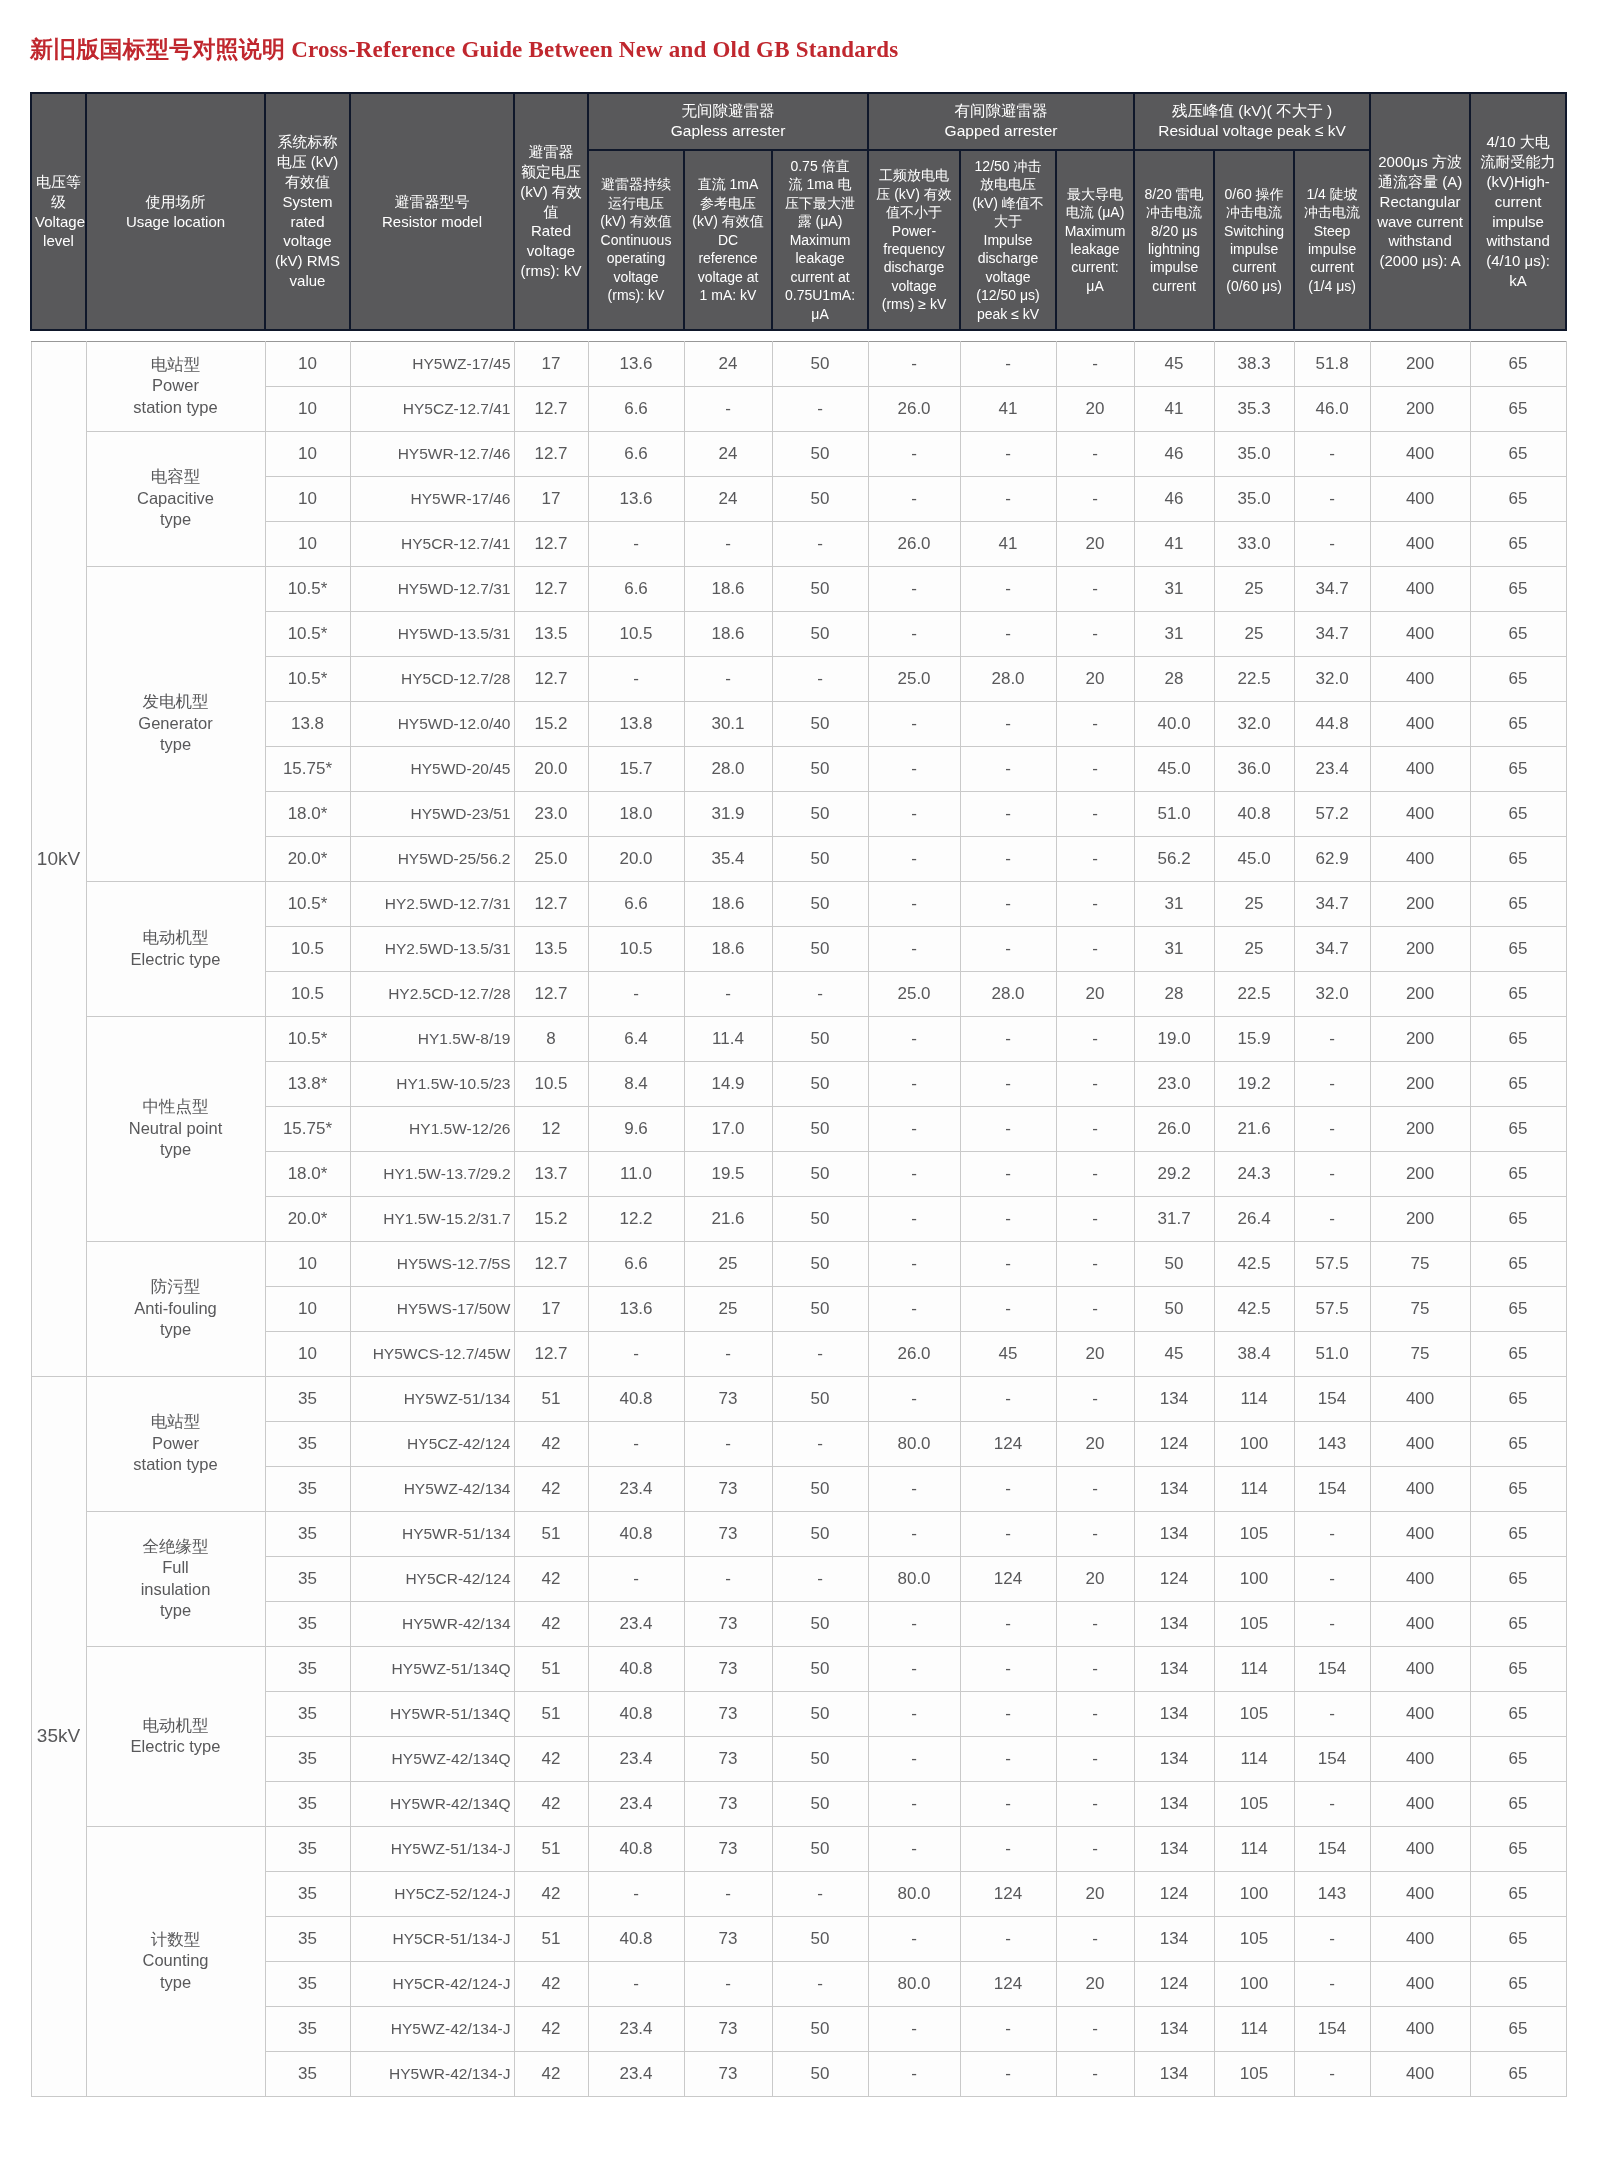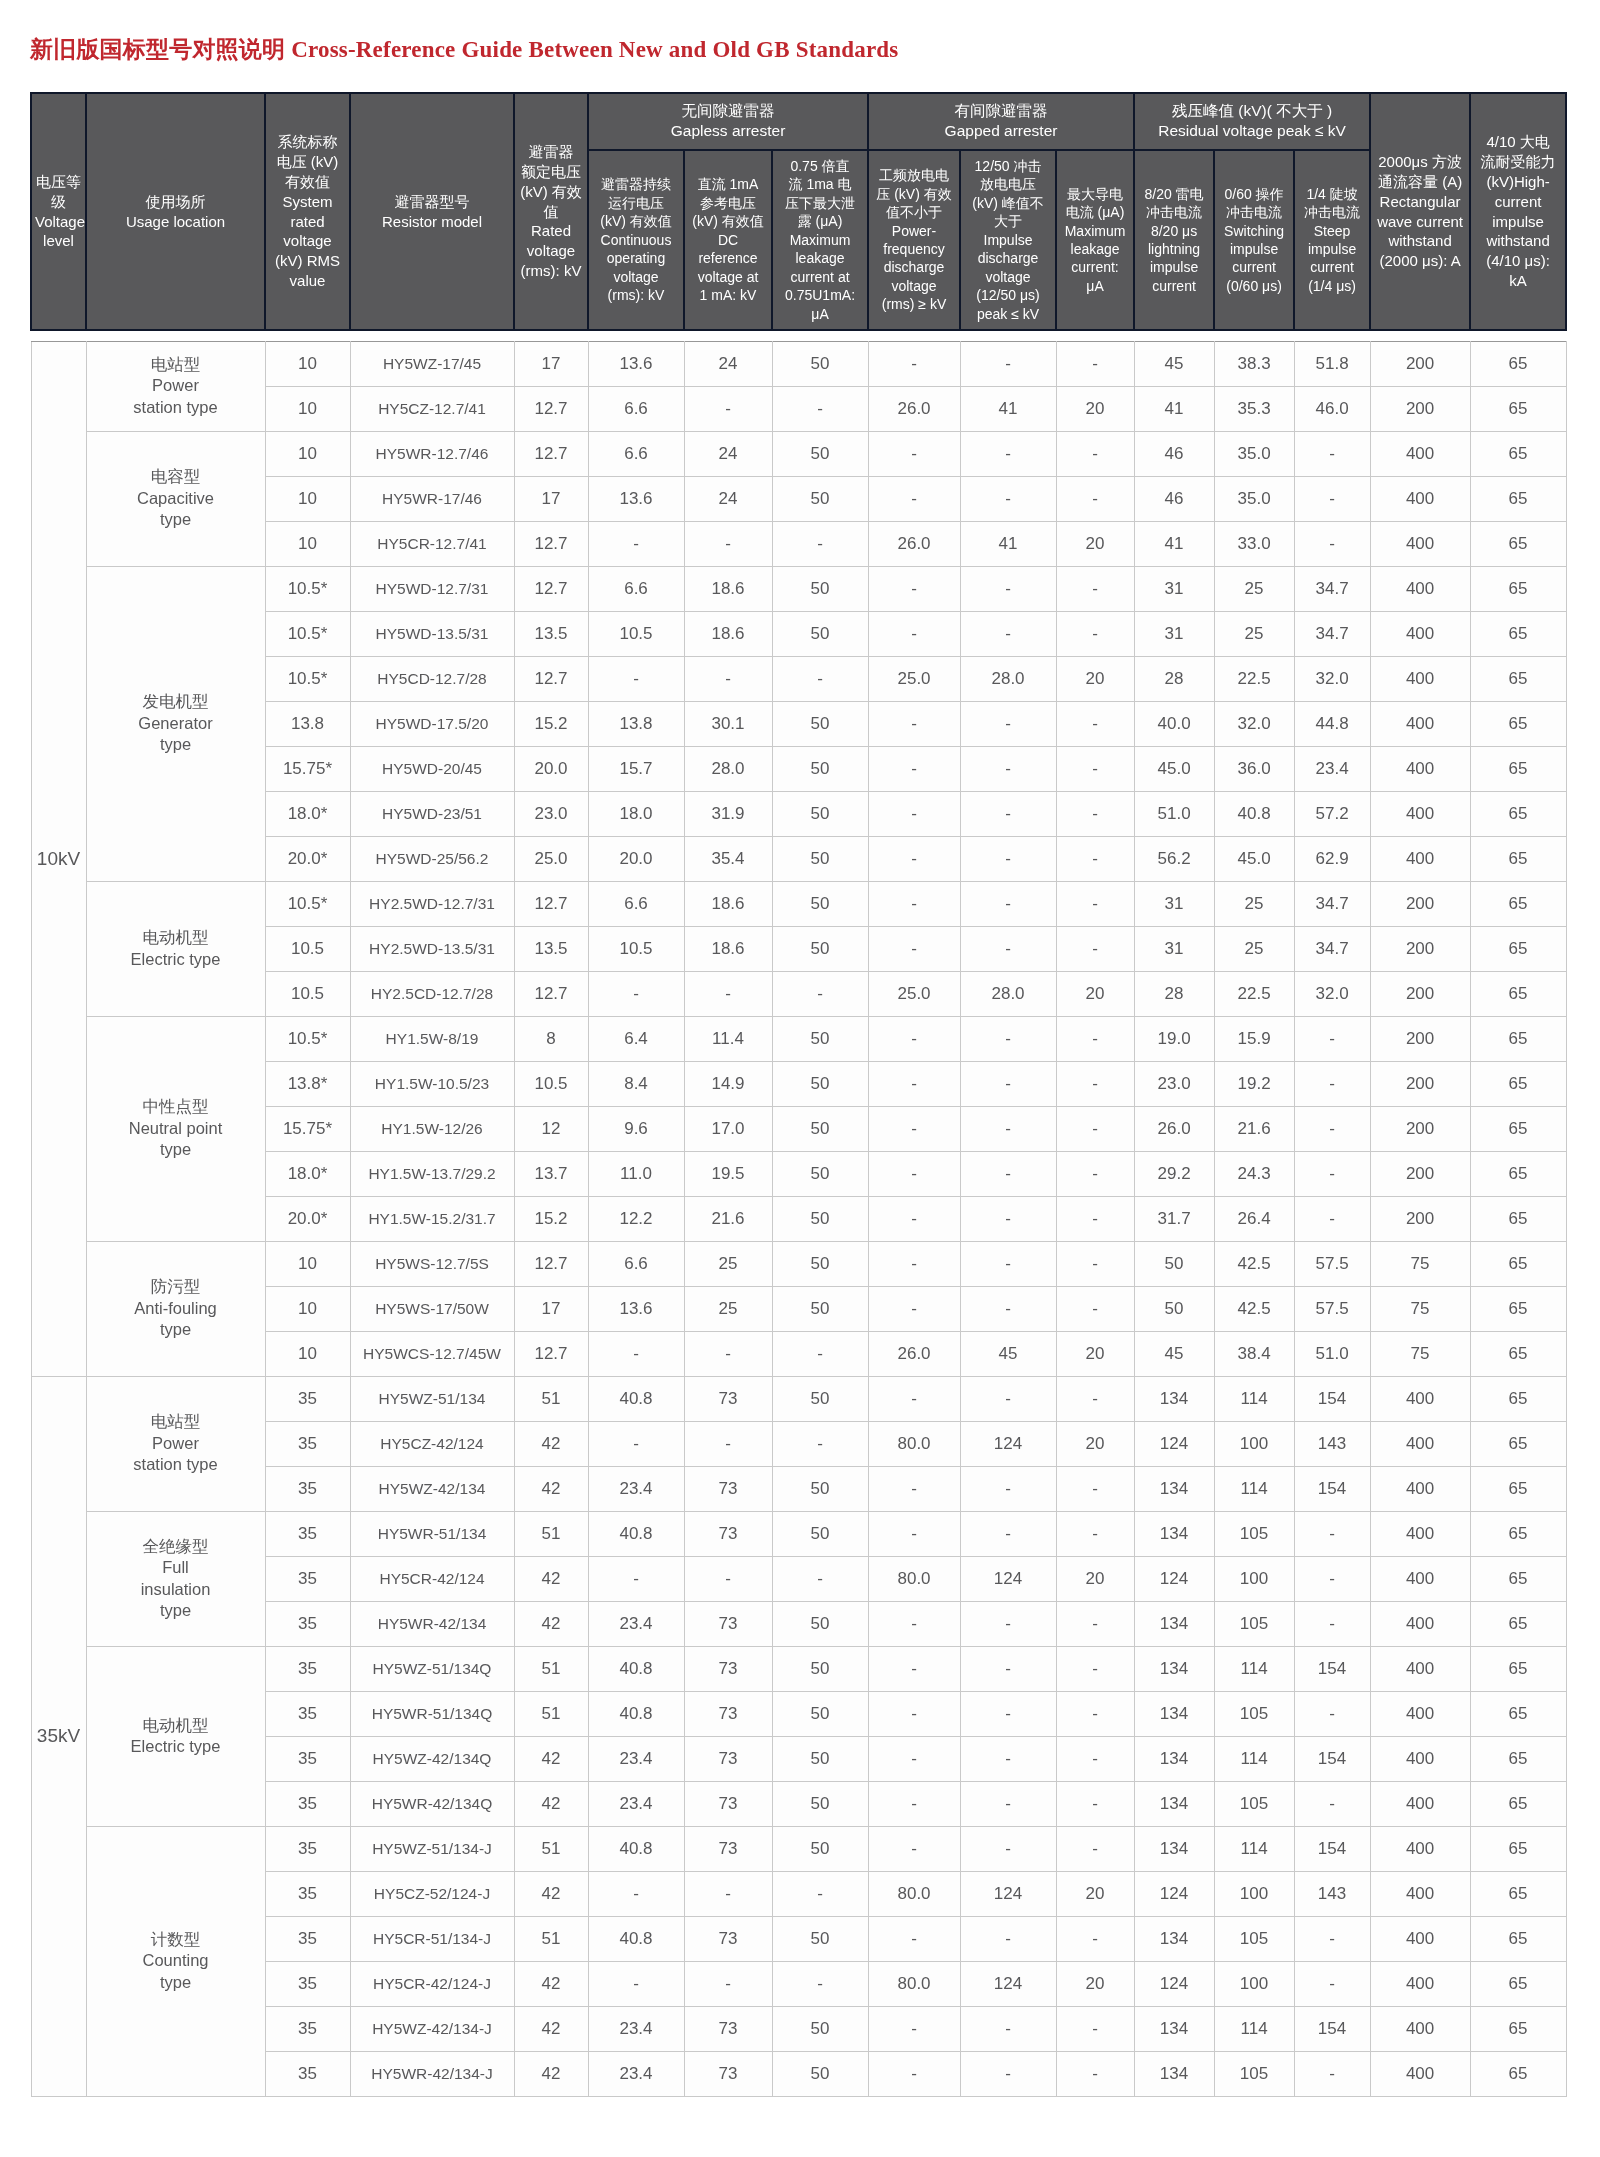--- a/index.html
+++ b/index.html
@@ -28,21 +28,21 @@
   thead th.static { font-size:15px; }
   thead th.group  { font-size:15.5px; padding:7px 4px; height:52px; }
   
   tbody td {
     border:1px solid #c9c9c9;
     height:45px; text-align:center; vertical-align:middle;
     white-space:pre-line; line-height:1.25;
     font-size:17px; color:#58585a; padding:2px 3px;
     background:#fdfdfd;
   }
-  tbody td.model   { font-size:15.5px; }
+  tbody td.model   { font-size:15.5px;text-align:right; }
   tbody td.usage   { font-size:16.5px; line-height:1.3; }
   tbody td.voltage { font-size:19px; }
   tbody tr.g-first td { border-top-color:#adadad; }
   tbody tr.s-first td { border-top-color:#979797; }
   tbody tr.spacer td {
     border:none; background:#ffffff; height:11px; padding:0;
   }
 </style>
 </head>
 <body>
@@ -317,21 +317,21 @@
           <td>28.0</td>
           <td>20</td>
           <td>28</td>
           <td>22.5</td>
           <td>32.0</td>
           <td>400</td>
           <td>65</td>
         </tr>
         <tr>
           <td>13.8</td>
-          <td class="model">HY5WD-17.5/20</td>
+          <td class="model">HY5WD-12.0/40</td>
           <td>15.2</td>
           <td>13.8</td>
           <td>30.1</td>
           <td>50</td>
           <td>-</td>
           <td>-</td>
           <td>-</td>
           <td>40.0</td>
           <td>32.0</td>
           <td>44.8</td>

